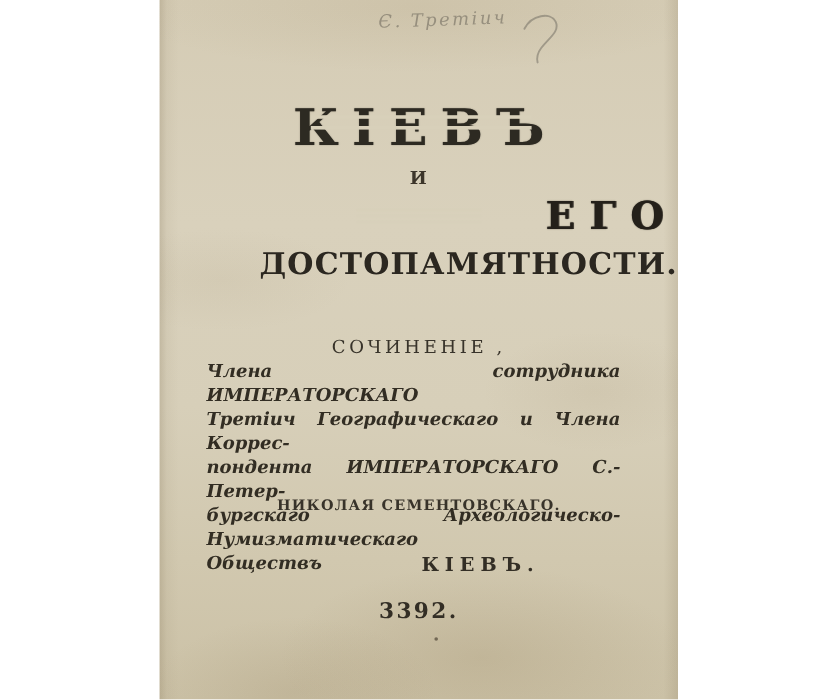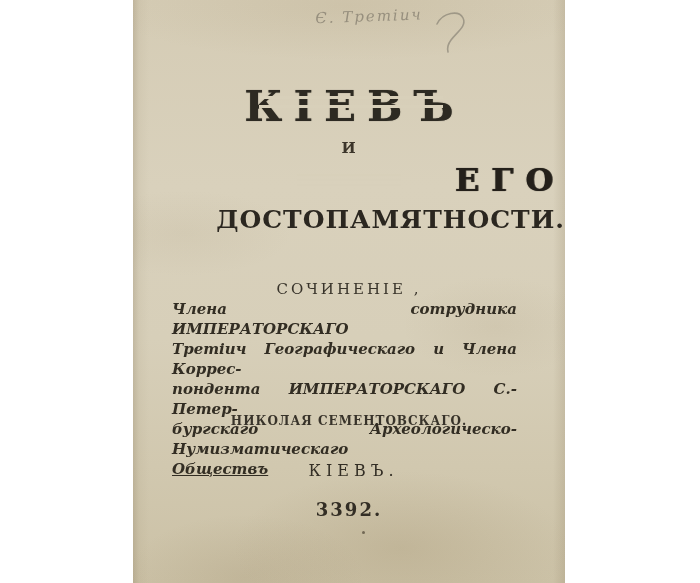--- a/index.html
+++ b/index.html
@@ -92,36 +92,37 @@
   }
 
   
   .credentials {
     position: absolute; top: 299px; left: 39px; width: 345px;
     font-style: italic; font-weight: bold;
     font-size: 15px; line-height: 20px;
     color: #322d23;
   }
   .cred-line { text-align: justify; text-align-last: justify; }
-  .cred-line.last { text-align: right; text-align-last: left; text-decoration: underline; }
+  .cred-line.last { text-align: right; text-align-last: left; }
 
   
   .author {
     top: 414px;
     font-size: 12px; font-weight: bold;
     letter-spacing: 1px;
     color: #38332a;
   }
 
   
   .imprint-city {
     top: 461px;
-    font-size: 16px; font-weight: normal;
+    font-size: 16px; font-weight: bold;
     letter-spacing: 5px; padding-left: 9px; box-sizing: border-box;
     color: #332e25;
+    margin-left: 47px;
   }
   .imprint-year {
     top: 499px;
     font-size: 18px; font-weight: bold;
     letter-spacing: 2px;
     color: #332e25;
   }
 </style>
 </head>
 <body>

